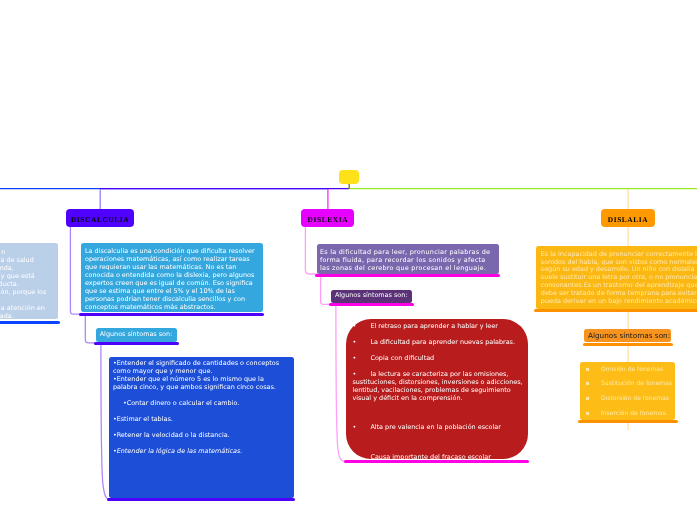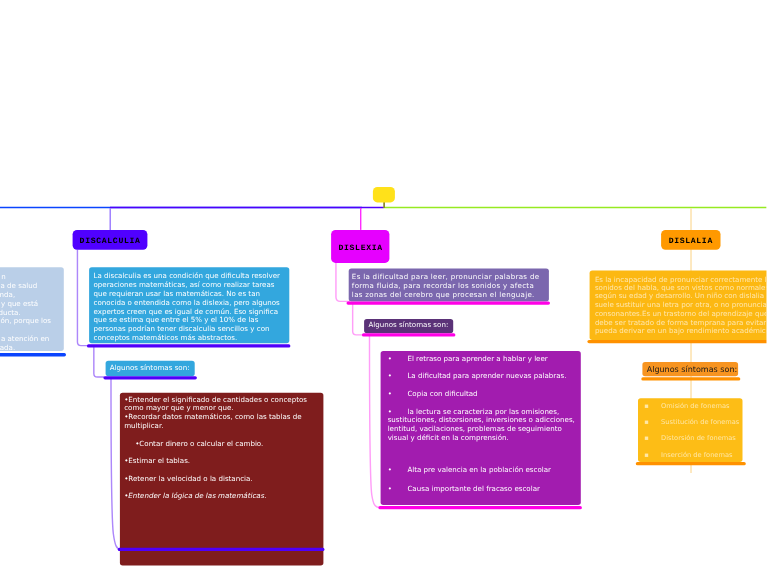--- a/index.html
+++ b/index.html
@@ -6,21 +6,21 @@
   html,body{margin:0;padding:0;background:#ffffff;}
   body{width:697px;height:520px;overflow:hidden;
        font-family:"DejaVu Sans","Liberation Sans",sans-serif;
        -webkit-font-smoothing:antialiased;text-rendering:geometricPrecision;}
   #canvas{position:relative;width:697px;height:520px;overflow:hidden;background:#fff;}
 
   .layer-lines{position:absolute;left:0;top:0;width:697px;height:520px;z-index:1;}
   .layer-boxes{position:absolute;left:0;top:0;width:697px;height:520px;z-index:2;}
 
   .node{position:absolute;border-radius:4px;display:flex;align-items:center;justify-content:center;
-        font-weight:bold;color:#000;font-family:Liberation Mono, monospace;
+        font-weight:bold;color:#000;font-family:Liberation Serif, serif;
         font-size:7.4px;letter-spacing:0.6px;padding:3px 0 0 0.6px;box-sizing:border-box;}
   .tbox{position:absolute;border-radius:2.5px;color:#ffffff;box-sizing:border-box;
         font-size:6.45px;line-height:7.93px;}
   .ul{position:absolute;border-radius:2px;}
   .p{margin:0;}
 </style>
 </head>
 <body>
 
 <div id="canvas">
@@ -64,48 +64,48 @@
     <div class="ul" style="left:-122px;top:320.8px;width:181.5px;height:3.2px;background:#0b44fe;"></div>
 
     <div class="node" style="left:65.7px;top:209.2px;width:68.2px;height:17.8px;background:#5000ff;">DISCALCULIA</div>
 
     <div class="tbox" style="left:81.2px;top:243.4px;width:182.3px;height:68.9px;background:#33a7de;padding:4.6px 5px 0 3.8px;">La discalculia es una condición que dificulta resolver operaciones matemáticas, así como realizar tareas que requieran usar las matemáticas. No es tan conocida o entendida como la dislexia, pero algunos expertos creen que es igual de común. Eso significa que se estima que entre el 5% y el 10% de las personas podrían tener discalculia sencillos y con conceptos matemáticos más abstractos.</div>
     <div class="ul" style="left:79.2px;top:312.9px;width:185.2px;height:3.2px;background:#4f00fa;"></div>
 
     <div class="tbox" style="left:95.8px;top:328px;width:81.1px;height:13.9px;background:#33a7de;padding:3.1px 0 0 3.9px;">Algunos síntomas son:</div>
     <div class="ul" style="left:94px;top:341.9px;width:85.2px;height:3.2px;background:#4f00fa;"></div>
 
-    <div class="tbox" style="left:108.9px;top:356.8px;width:184.8px;height:157px;background:#7f1d1d;padding:3.6px 5px 0 4px;">
+    <div class="tbox" style="left:108.9px;top:356.8px;width:184.8px;height:141px;background:#1d4ed8;padding:3.6px 5px 0 4px;">
       <div id="disc-bullets">
           <div class="p">•Entender el significado de cantidades o conceptos como mayor que y menor que.</div>
-          <div class="p">•Recordar datos matemáticos, como las tablas de multiplicar.</div>
+          <div class="p">•Entender que el número 5 es lo mismo que la palabra cinco, y que ambos significan cinco cosas.</div>
           <div class="p" style="margin-top: 7.93px; margin-left: 10px;">•Contar dinero o calcular el cambio.</div>
           <div class="p" style="margin-top: 7.93px;">•Estimar el tablas.</div>
           <div class="p" style="margin-top: 7.93px;">•Retener la velocidad o la distancia.</div>
           <div class="p" style="margin-top: 7.93px; font-style: italic;">•Entender la lógica de las matemáticas.</div>
         </div>
     </div>
     <div class="ul" style="left:106.9px;top:498.3px;width:188.5px;height:3.2px;background:#4f00fa;"></div>
 
-    <div class="node" style="left:300.9px;top:209.4px;width:53.4px;height:30px;background:#e600ff;">DISLEXIA</div>
+    <div class="node" style="left:300.9px;top:209.4px;width:53.4px;height:18px;background:#e600ff;">DISLEXIA</div>
 
     <div class="tbox" style="left:316.7px;top:243.8px;width:182.7px;height:29.9px;background:#7b67ae;padding:5.2px 6.4px 0 3.2px;letter-spacing:0.27px;">Es la dificultad para leer, pronunciar palabras de forma fluida, para recordar los sonidos y afecta las zonas del cerebro que procesan el lenguaje.</div>
     <div class="ul" style="left:315.2px;top:274.2px;width:185.3px;height:3.3px;background:#ff00e6;"></div>
 
     <div class="tbox" style="left:331.1px;top:289.8px;width:81.1px;height:13.4px;background:#5b3278;padding:2.6px 0 0 3.8px;">Algunos síntomas son:</div>
     <div class="ul" style="left:329.2px;top:303.2px;width:85px;height:3.1px;background:#ff00e6;"></div>
 
-    <div class="tbox" style="left:346.4px;top:318.8px;width:181.4px;height:140.4px;background:#a21caf;padding:4px 5px 0 6px;">
+    <div class="tbox" style="left:346.4px;top:318.8px;width:181.4px;height:140.4px;background:#b91c1c;padding:4px 5px 0 6px;border-radius:25px;">
       <div id="dislex-bullets">
           <div class="p" style="margin-top: 0px;"><span style="display: inline-block; width: 18px;">•</span>El retraso para aprender a hablar y leer</div>
           <div class="p" style="margin-top: 8.2px;"><span style="display: inline-block; width: 18px;">•</span>La dificultad para aprender nuevas palabras.</div>
           <div class="p" style="margin-top: 8.2px;"><span style="display: inline-block; width: 18px;">•</span>Copia con dificultad</div>
           <div class="p" style="margin-top: 8.2px;"><span style="display: inline-block; width: 18px;">•</span>la lectura se caracteriza por las omisiones, sustituciones, distorsiones, inversiones o adicciones, lentitud, vacilaciones, problemas de seguimiento visual y déficit en la comprensión.</div>
           <div class="p" style="margin-top: 21px;"><span style="display: inline-block; width: 18px;">•</span>Alta pre valencia en la población escolar</div>
-          <div class="p" style="margin-top: 9px;"><span style="display: inline-block; width: 18px;">•</span>Causa importante del fracaso escolar</div>
+          <div class="p" style="margin-top: 22px;"><span style="display: inline-block; width: 18px;">•</span>Causa importante del fracaso escolar</div>
         </div>
     </div>
     <div class="ul" style="left:344.4px;top:459.8px;width:185px;height:3.3px;background:#ff00e6;"></div>
 
     <div class="node" style="left:600.8px;top:209.3px;width:53.8px;height:18.2px;background:#ff9900;">DISLALIA</div>
 
     <div class="tbox" style="left:536.3px;top:246.4px;width:181.5px;height:62.9px;background:#fcb812;padding:4.2px 6px 0 4.5px;color:#ffe7ad;">Es la incapacidad de pronunciar correctamente los sonidos del habla, que son vistos como normales según su edad y desarrollo. Un niño con dislalia suele sustituir una letra por otra, o no pronunciar consonantes.Es un trastorno del aprendizaje que debe ser tratado de forma temprana para evitar que pueda derivar en un bajo rendimiento académico</div>
     <div class="ul" style="left:534.3px;top:309.3px;width:185.5px;height:2.9px;background:#ff9100;"></div>
 
     <div class="tbox" style="left:584.3px;top:329.1px;width:86.5px;height:13.0px;background:#f79420;padding:2.8px 0 0 3.6px;color:#1a1a1a;font-size:7.3px;">Algunos síntomas son:</div>

